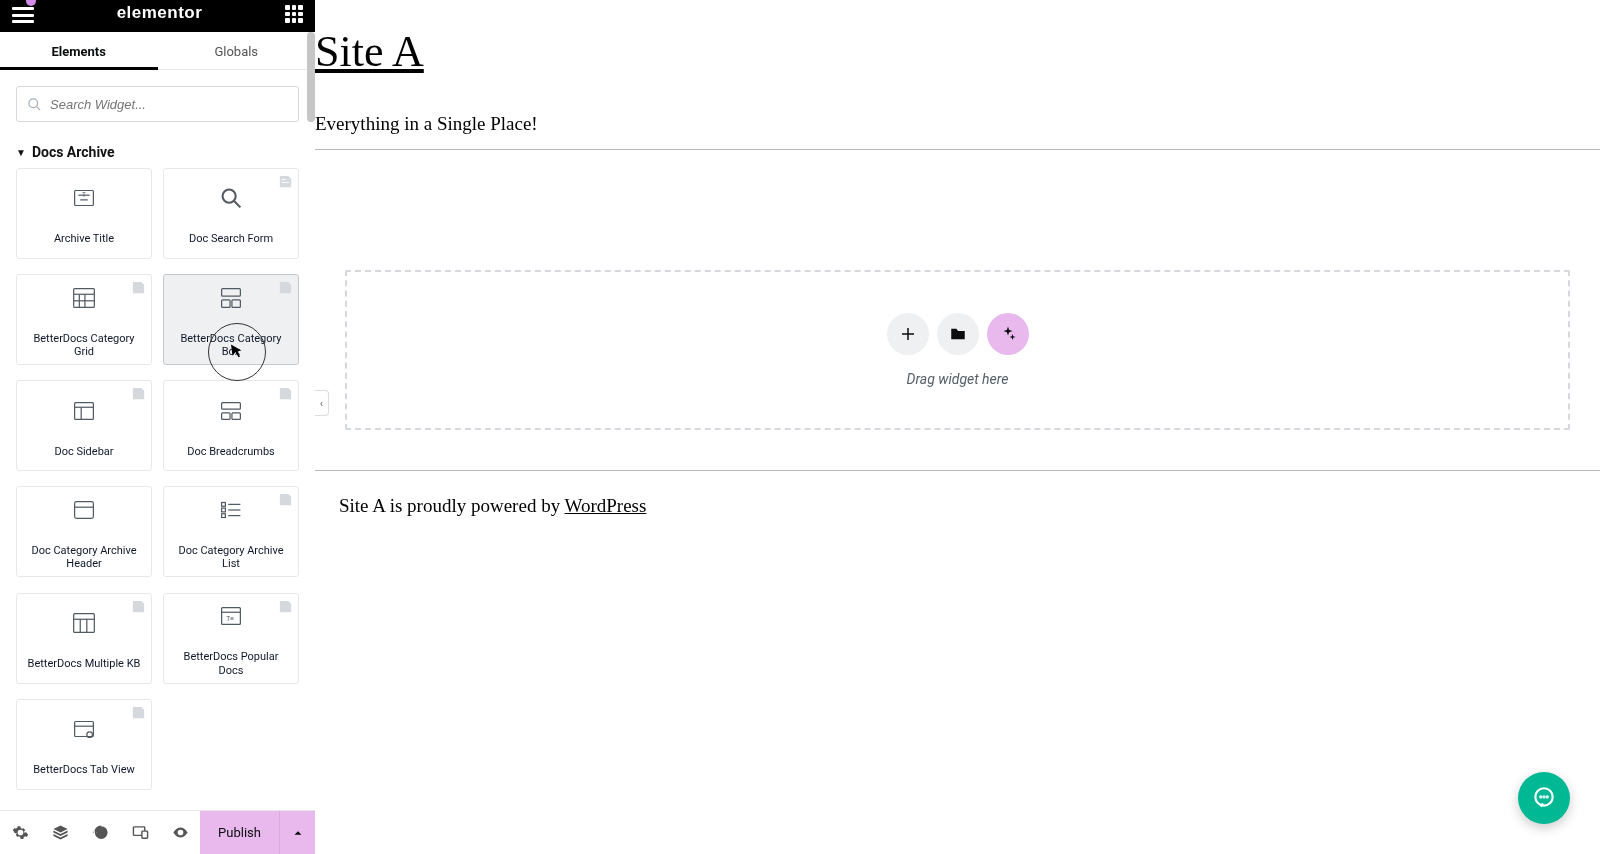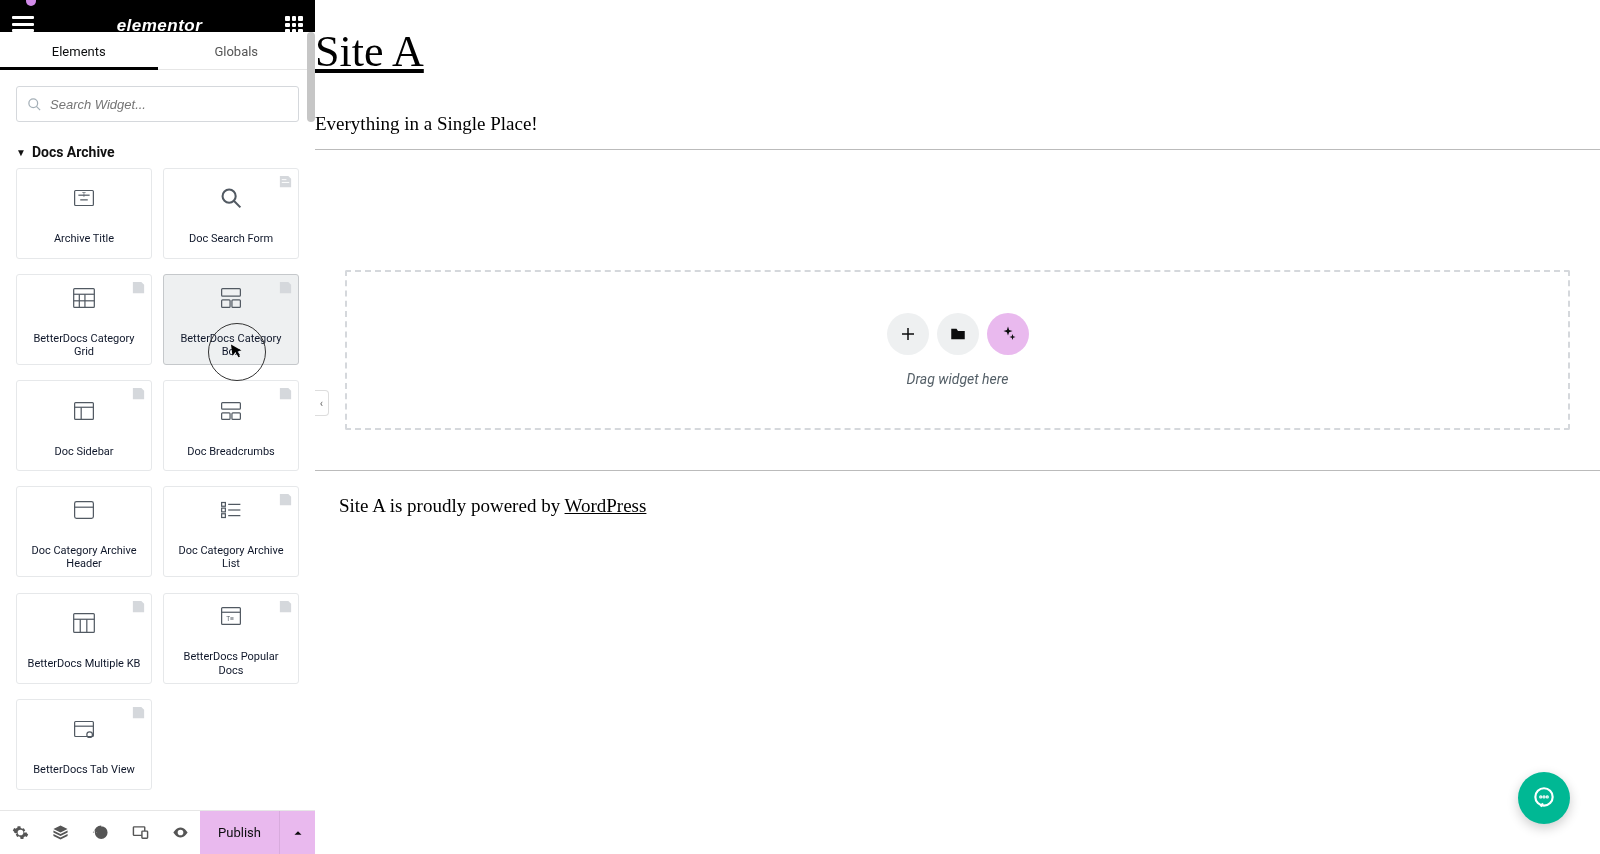--- a/index.html
+++ b/index.html
@@ -2,31 +2,31 @@
 <html><head>
 <meta charset="utf-8">
 <style>
   * { box-sizing: border-box; margin: 0; padding: 0; }
   html, body { height: 100%; font-family: Roboto, "Helvetica Neue", Arial, sans-serif; }
   body { display: flex; width: 1600px; height: 854px; overflow: hidden; background: #fff; }
 
   
   .panel { width: 315px; min-width: 315px; background: #fff; display: flex; flex-direction: column; position: relative; }
   .panel-scrollbar { position: absolute; right: 0; top: 32px; width: 8px; height: 90px; background: #c6c6c6; border-radius: 4px; }
-  .panel-header { height: 32px; background: #000; display: flex; align-items: flex-start; justify-content: space-between; padding: 16px 12px; position: relative; font-style: italic; }
+  .panel-header { height: 32px; background: #000; display: flex; align-items: flex-end; justify-content: space-between; padding: 9px 12px; position: relative; }
   .panel-header .indicator { position: absolute; top: -4px; left: 26px; width: 10px; height: 10px; border-radius: 50%; background: #d28be9; }
   .hamburger { width: 22px; height: 16px; display: flex; flex-direction: column; justify-content: space-between; cursor: pointer; }
   .hamburger span { height: 3px; background: #fff; border-radius: 1px; }
   .logo { color: #fff; font-weight: 600; letter-spacing: 0.5px; font-size: 17px; font-family: Arial, sans-serif; }
   .apps-grid { width: 18px; height: 18px; display: grid; grid-template-columns: repeat(3, 1fr); grid-template-rows: repeat(3, 1fr); gap: 2px; cursor: pointer; }
   .apps-grid span { background: #fff; border-radius: 1px; }
 
   .tabs { display: flex; border-bottom: 1px solid #e6e6e6; }
   .tab { flex: 1; text-align: center; padding: 12px 0 10px; font-size: 13px; color: #555; cursor: pointer; position: relative; }
-  .tab.active { font-weight: 400; color: #0c0d0e; }
+  .tab.active { font-weight: 700; color: #0c0d0e; }
   .tab.active::after { content: ""; position: absolute; left: 0; right: 0; bottom: -1px; height: 3px; background: #000; }
 
   .search-wrap { padding: 16px 16px 4px; }
   .search { display: flex; align-items: center; border: 1px solid #d5d8dc; border-radius: 3px; height: 36px; padding: 0 10px; }
   .search svg { width: 15px; height: 15px; fill: #a4afb7; margin-right: 8px; }
   .search input { flex: 1; border: none; outline: none; font-size: 13px; font-style: italic; color: #888; background: transparent; }
 
   .section-title { display: flex; align-items: center; gap: 6px; padding: 18px 16px 8px; font-size: 14px; font-weight: 700; color: #111; cursor: pointer; }
   .section-title .caret { font-size: 10px; }
 

